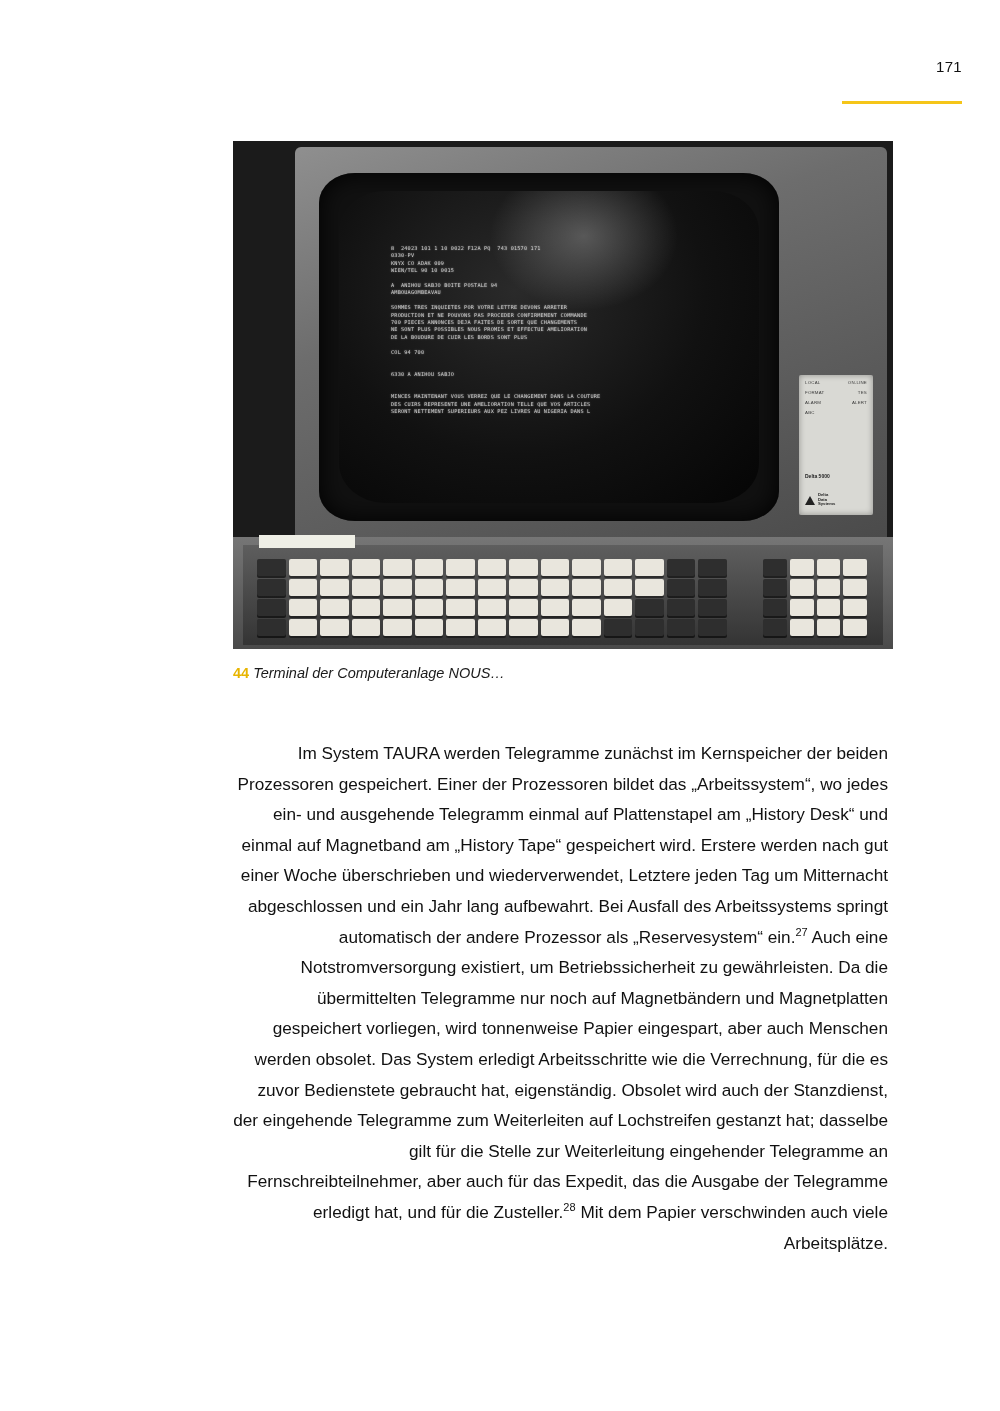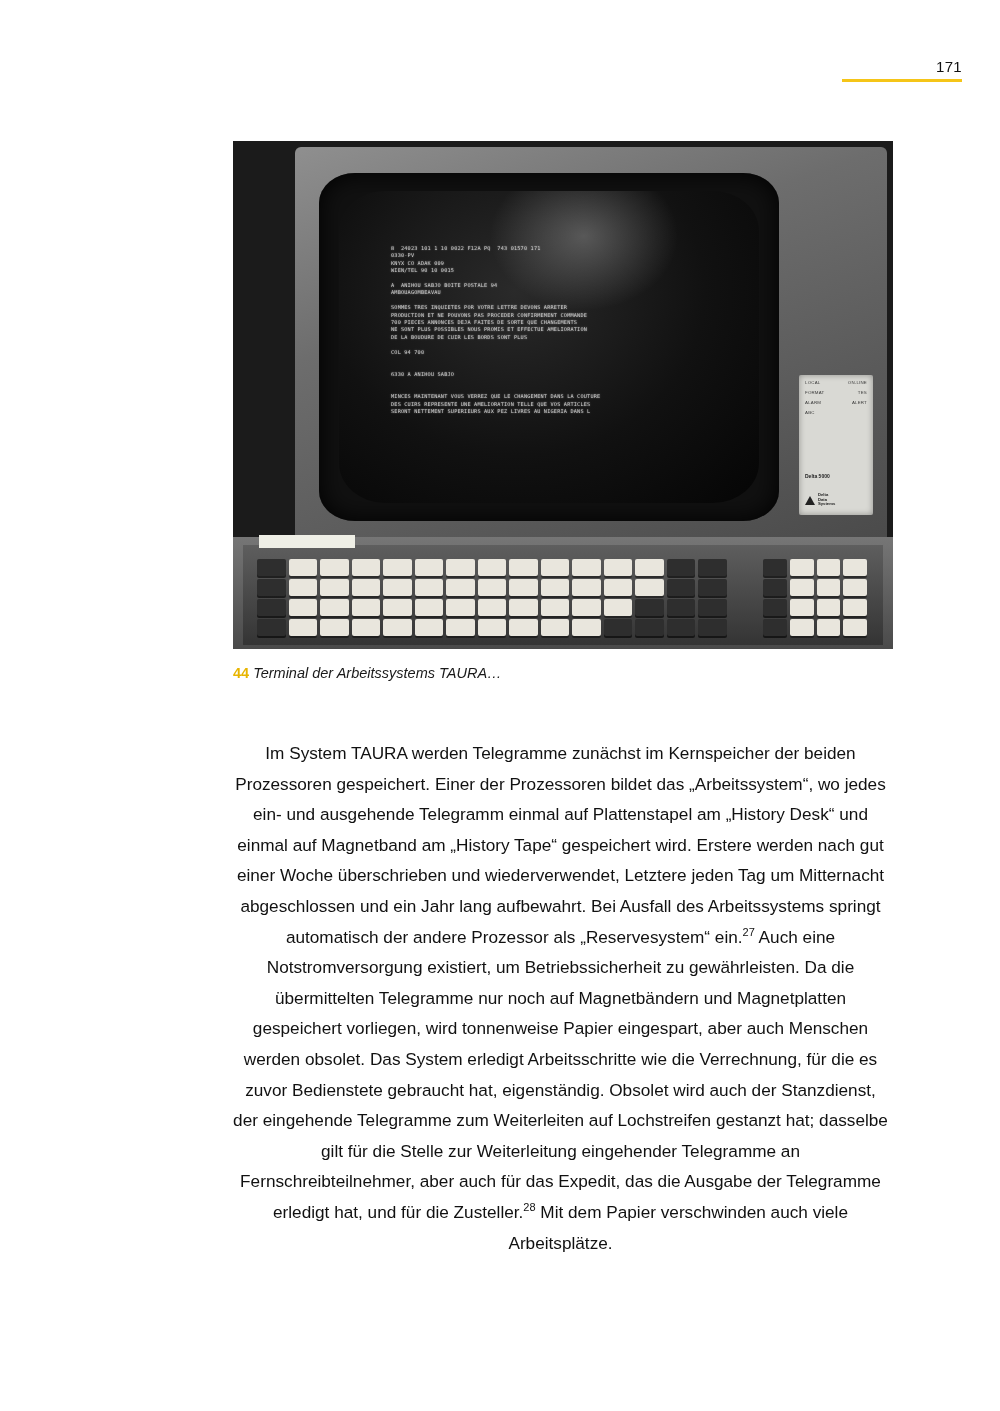--- a/index.html
+++ b/index.html
@@ -21,21 +21,21 @@
     position: absolute;
     top: 58px;
     right: 38px;
     width: 120px;
     text-align: right;
   }
   .folio-number {
     font-size: 15px;
     color: #111;
     letter-spacing: 0.3px;
-    padding-bottom: 4px;
+    padding-bottom: 26px;
   }
   .folio-rule {
     height: 3px;
     background: #f5c518;
     width: 120px;
   }
 
   
   .figure {
     position: absolute;
@@ -225,21 +225,21 @@
 
   
   .bodytext {
     position: absolute;
     left: 233px;
     top: 738px;
     width: 655px;
     font-size: 17.2px;
     line-height: 30.6px;
     color: #111;
-    text-align: center;
+    text-align: right;
     hyphens: manual;
   }
   .bodytext sup {
     font-size: 11px;
     vertical-align: super;
     line-height: 0;
   }
 </style>
 </head>
 <body>
@@ -391,19 +391,19 @@
             <span></span>
             <span></span>
             <span></span>
         </div>
       </div>
     </div>
 
   </div>
 
   <div class="figure-caption">
-    <span class="fignum">44</span><span>Terminal der Arbeitssystems TAURA…</span>
+    <span class="fignum">44</span><span>Terminal der Computeranlage NOUS…</span>
   </div>
 </div>
 
 <div class="bodytext">
   <span>Im System TAURA werden Telegramme zunächst im Kernspeicher der beiden Prozessoren gespeichert. Einer der Prozessoren bildet das „Arbeitssystem“, wo jedes ein- und ausgehende Telegramm einmal auf Plattenstapel am „History Desk“ und einmal auf Magnetband am „History Tape“ gespeichert wird. Erstere werden nach gut einer Woche überschrieben und wiederverwendet, Letztere jeden Tag um Mitternacht abgeschlossen und ein Jahr lang aufbewahrt. Bei Ausfall des Arbeitssystems springt automatisch der andere Prozessor als „Reservesystem“ ein.</span><sup>27</sup><span> Auch eine Notstromversorgung existiert, um Betriebssicherheit zu gewährleisten. Da die übermittelten Telegramme nur noch auf Magnetbändern und Magnetplatten gespeichert vorliegen, wird tonnenweise Papier eingespart, aber auch Menschen werden obsolet. Das System erledigt Arbeitsschritte wie die Verrechnung, für die es zuvor Bedienstete gebraucht hat, eigenständig. Obsolet wird auch der Stanzdienst, der eingehende Telegramme zum Weiterleiten auf Lochstreifen gestanzt hat; dasselbe gilt für die Stelle zur Weiterleitung eingehender Telegramme an Fernschreibteilnehmer, aber auch für das Expedit, das die Ausgabe der Telegramme erledigt hat, und für die Zusteller.</span><sup>28</sup><span> Mit dem Papier verschwinden auch viele Arbeitsplätze.</span>
 </div>
 
 </body></html>

